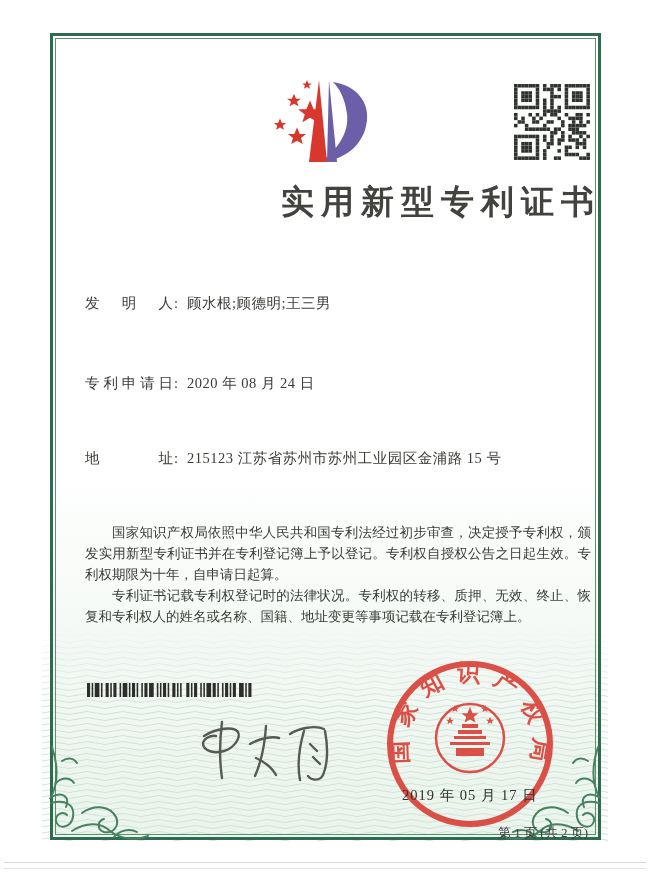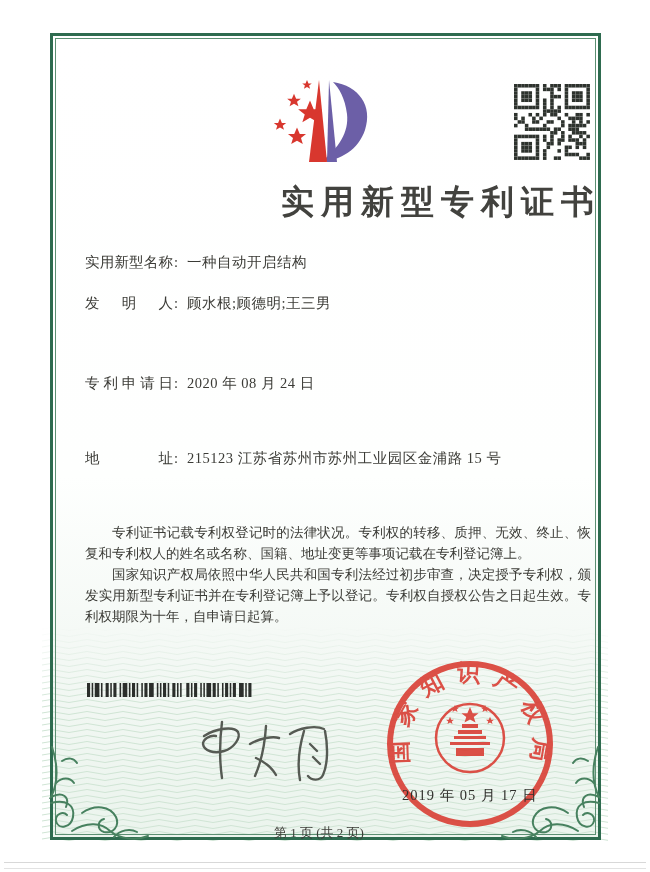--- a/index.html
+++ b/index.html
@@ -31,21 +31,21 @@
   .f1{top:253px}.f2{top:294px}.f3{top:335px}.f4{top:374px}.f5{top:412px}.f6{top:449px}.f7{top:489px}
   .gp2{position:absolute;left:232px;top:0;white-space:nowrap;}
   .paras{position:absolute;left:85px;top:522px;width:506px;font-size:13.5px;line-height:21px;
         text-align:justify;color:#3b3b36;}
   .paras p{margin:0;text-indent:2em;}
   .barcode{position:absolute;left:87px;top:683px;width:166px;height:14px;}
   .commish{position:absolute;left:88px;top:733px;font-size:15px;letter-spacing:3px;line-height:30px;color:#3a3a35;}
   .signature{position:absolute;left:186px;top:710px;}
   .seal{position:absolute;left:384px;top:658px;}
   .seal-date{position:absolute;left:402px;top:786px;font-size:14.5px;letter-spacing:1px;color:#30302c;}
-  .page-no{position:absolute;left:50px;top:824px;width:538px;text-align:center;font-size:13px;color:#3d3d38;}
+  .page-no{position:absolute;left:50px;top:824px;width:538px;text-align:right;font-size:13px;color:#3d3d38;}
   .scan-edge{position:absolute;left:4px;right:4px;bottom:3px;height:5px;
         border-top:1px solid #cccccc;border-bottom:1px solid #d9d9d9;opacity:.75;}
 </style>
 </head>
 <body>
 
 <div class="scan">
 
   <div class="paper-tint"></div>
 
@@ -318,36 +318,33 @@
       <rect x="28.95" y="72.38" width="3.55" height="3.55" fill="#2e332e"></rect>
       <rect x="39.81" y="72.38" width="3.55" height="3.55" fill="#2e332e"></rect>
       <rect x="43.43" y="72.38" width="3.55" height="3.55" fill="#2e332e"></rect>
       <rect x="65.14" y="72.38" width="3.55" height="3.55" fill="#2e332e"></rect>
       <rect x="68.76" y="72.38" width="3.55" height="3.55" fill="#2e332e"></rect>
       <rect x="72.38" y="72.38" width="3.55" height="3.55" fill="#2e332e"></rect>
     </svg>
 
   <h1 class="title">实用新型专利证书</h1>
 
-  <div class="field f1">
-    <span class="flabel">实用新型名称</span><span class="fcolon">:</span><span class="fvalue">一种自动开启结构</span>
-  </div>
   <div class="field f2">
     <span class="flabel">发明人</span><span class="fcolon">:</span><span class="fvalue">顾水根;顾德明;王三男</span>
   </div>
   <div class="field f4">
     <span class="flabel">专利申请日</span><span class="fcolon">:</span><span class="fvalue">2020 年 08 月 24 日</span>
   </div>
   <div class="field f6">
     <span class="flabel">地址</span><span class="fcolon">:</span><span class="fvalue">215123 江苏省苏州市苏州工业园区金浦路 15 号</span>
   </div>
 
   <div class="paras">
+    <p>国家知识产权局依照中华人民共和国专利法经过初步审查，决定授予专利权，颁发实用新型专利证书并在专利登记簿上予以登记。专利权自授权公告之日起生效。专利权期限为十年，自申请日起算。</p>
     <p>专利证书记载专利权登记时的法律状况。专利权的转移、质押、无效、终止、恢复和专利权人的姓名或名称、国籍、地址变更等事项记载在专利登记簿上。</p>
-    <p>国家知识产权局依照中华人民共和国专利法经过初步审查，决定授予专利权，颁发实用新型专利证书并在专利登记簿上予以登记。专利权自授权公告之日起生效。专利权期限为十年，自申请日起算。</p>
   </div>
 
   <svg id="barcode-svg" class="barcode" preserveAspectRatio="none" aria-hidden="true" viewBox="0 0 107 14">
       <rect x="0" y="0" width="2" height="14" fill="#2b2e2b"></rect>
       <rect x="3" y="0" width="1" height="14" fill="#2b2e2b"></rect>
       <rect x="5" y="0" width="3" height="14" fill="#2b2e2b"></rect>
       <rect x="9" y="0" width="1" height="14" fill="#2b2e2b"></rect>
       <rect x="12" y="0" width="2" height="14" fill="#2b2e2b"></rect>
       <rect x="15" y="0" width="1" height="14" fill="#2b2e2b"></rect>
       <rect x="17" y="0" width="2" height="14" fill="#2b2e2b"></rect>

